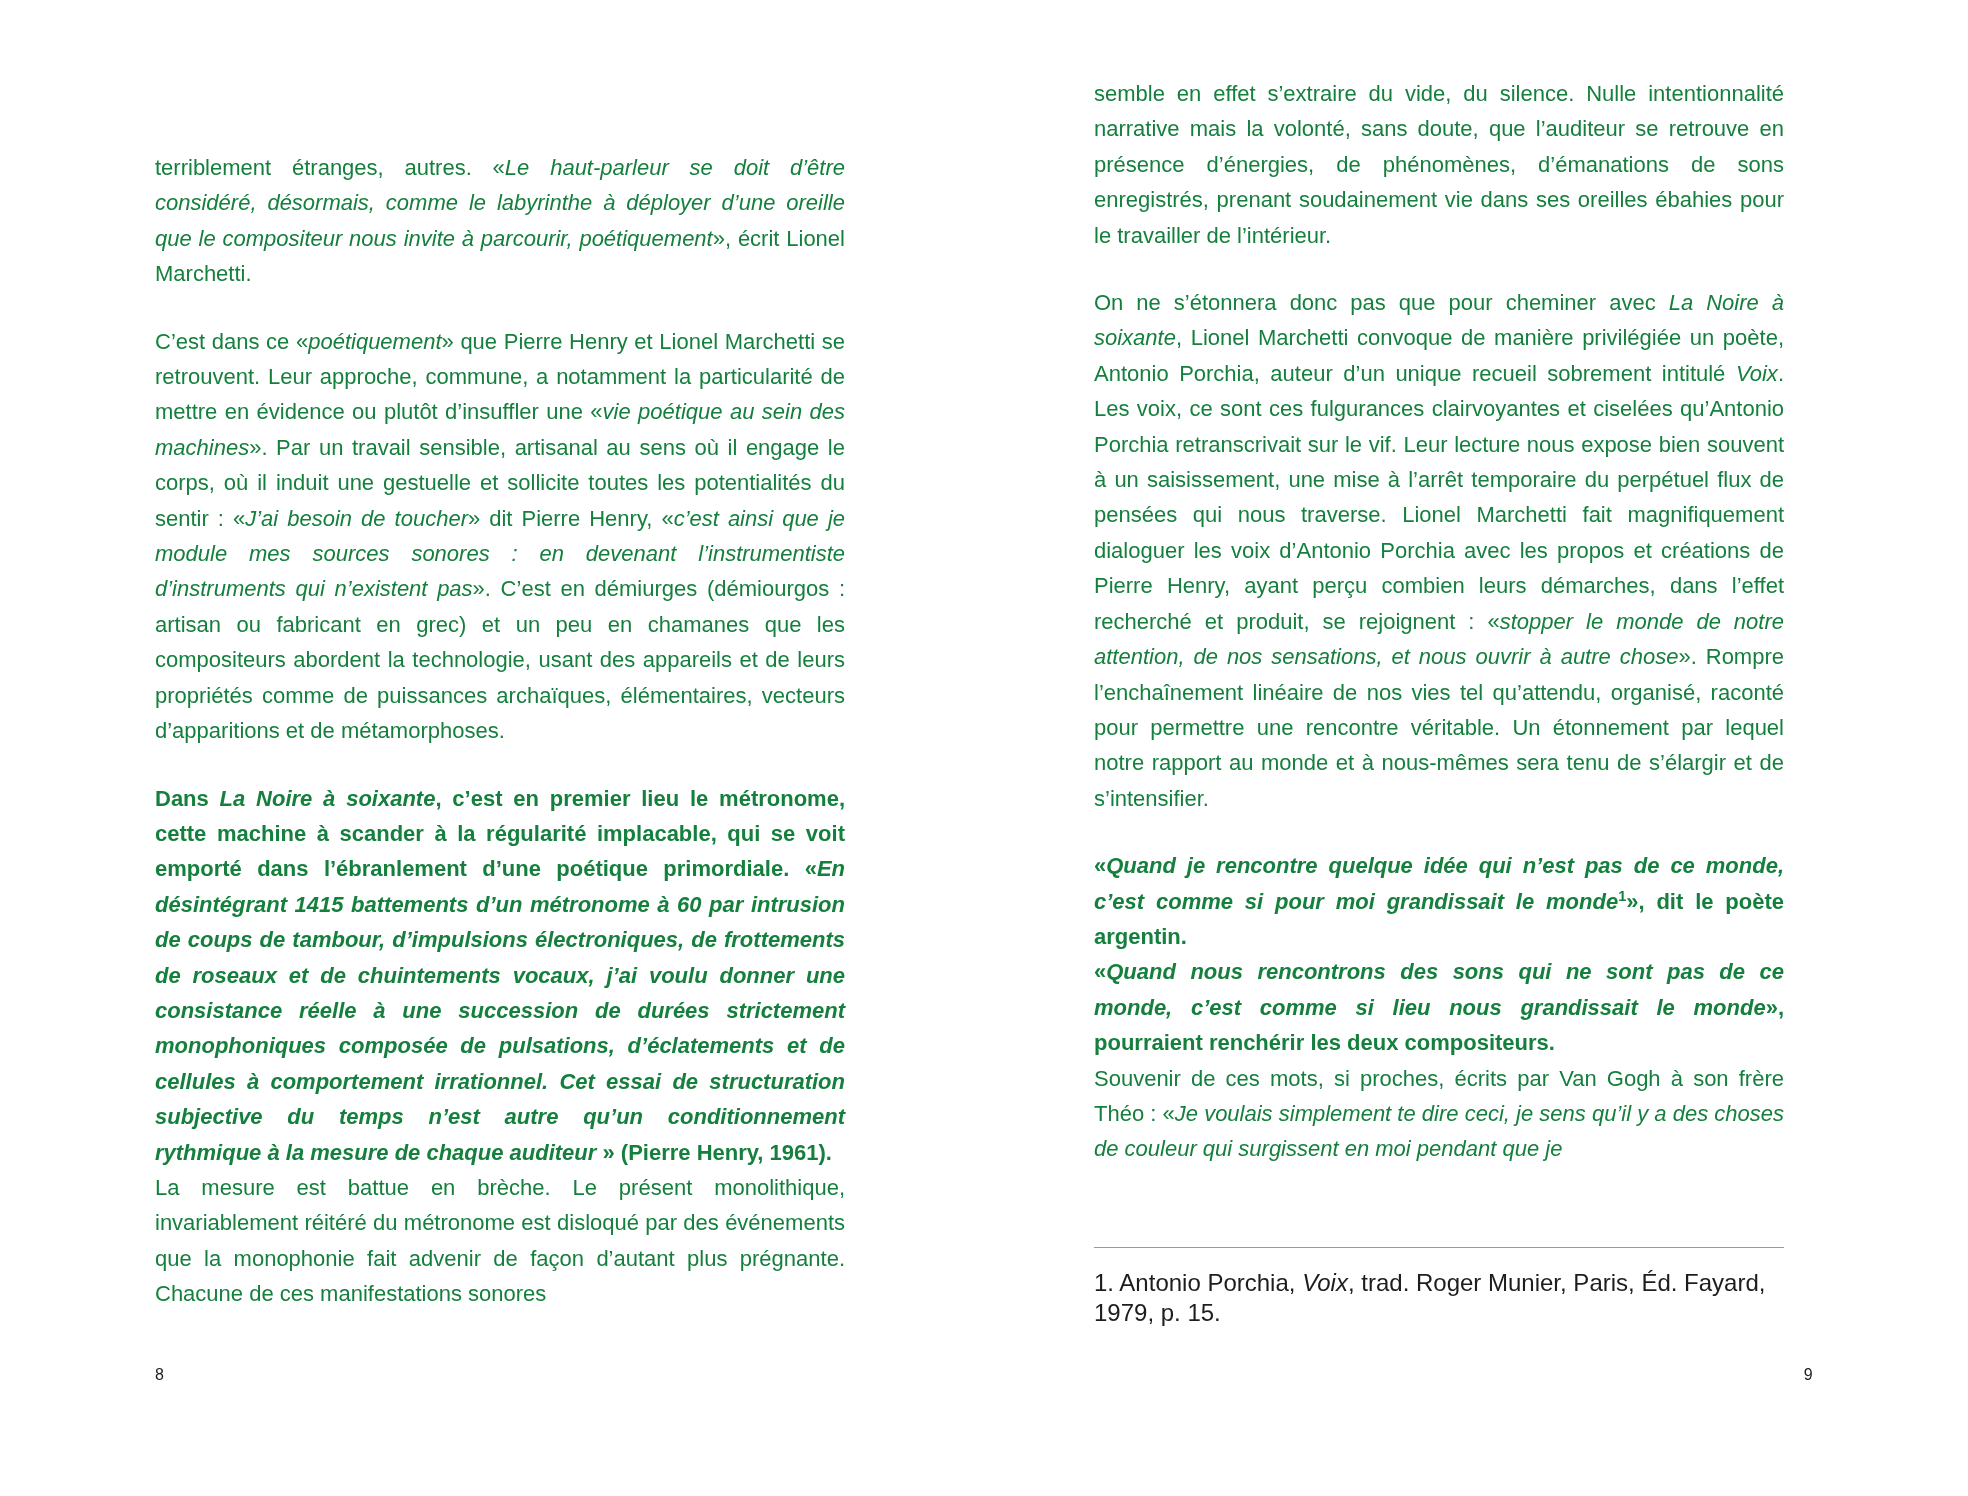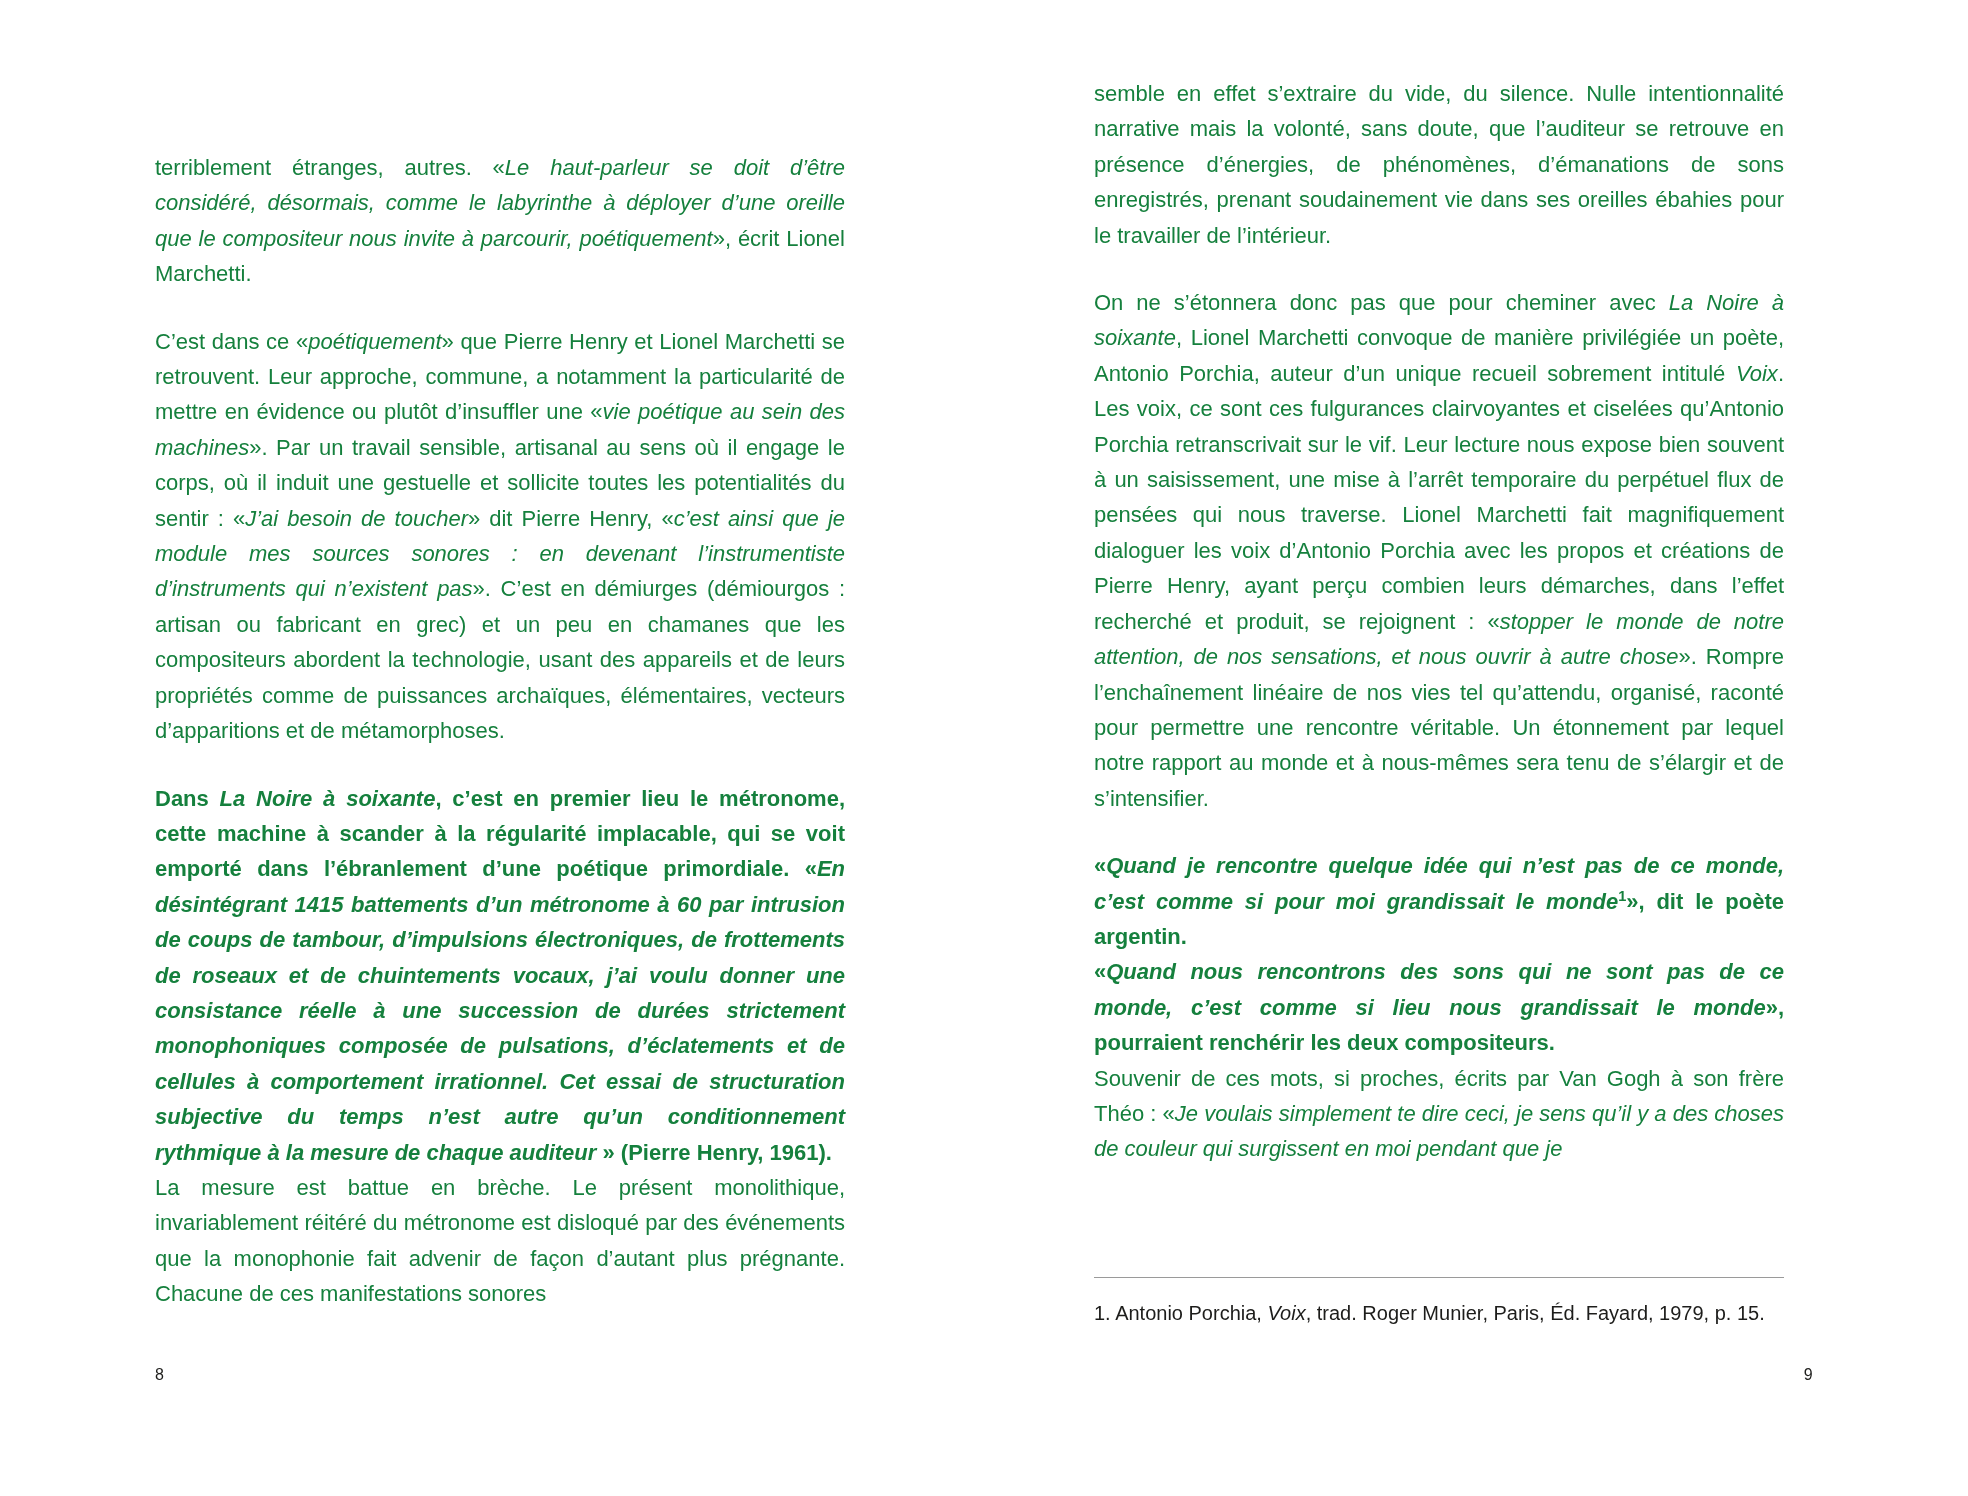--- a/index.html
+++ b/index.html
@@ -75,21 +75,21 @@
     bottom: 168px;
   }
   .footnote-rule {
     width: 690px;
     height: 1px;
     background: #9a9a9a;
     margin: 0 0 20px 0;
   }
   .footnote {
     width: 690px;
-    font-size: 20px;
+    font-size: 24px;
     line-height: 30px;
     color: #1d1d1b;
     text-align: left;
   }
   sup {
     font-size: 0.66em;
     vertical-align: super;
     line-height: 0;
   }
 </style>

